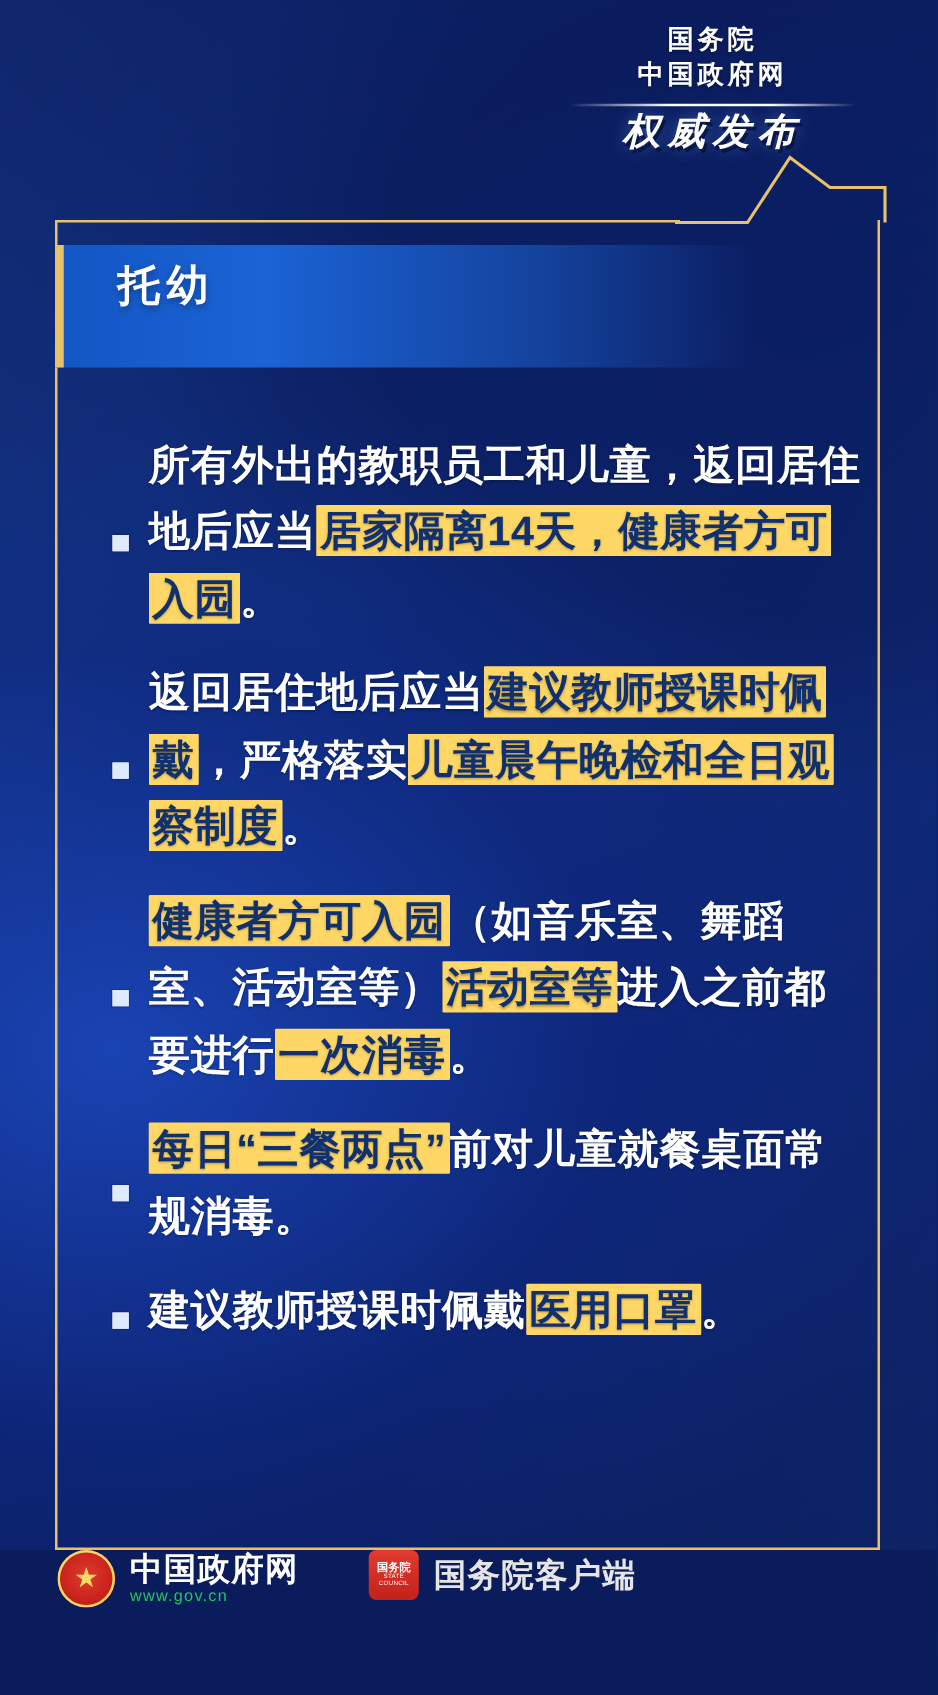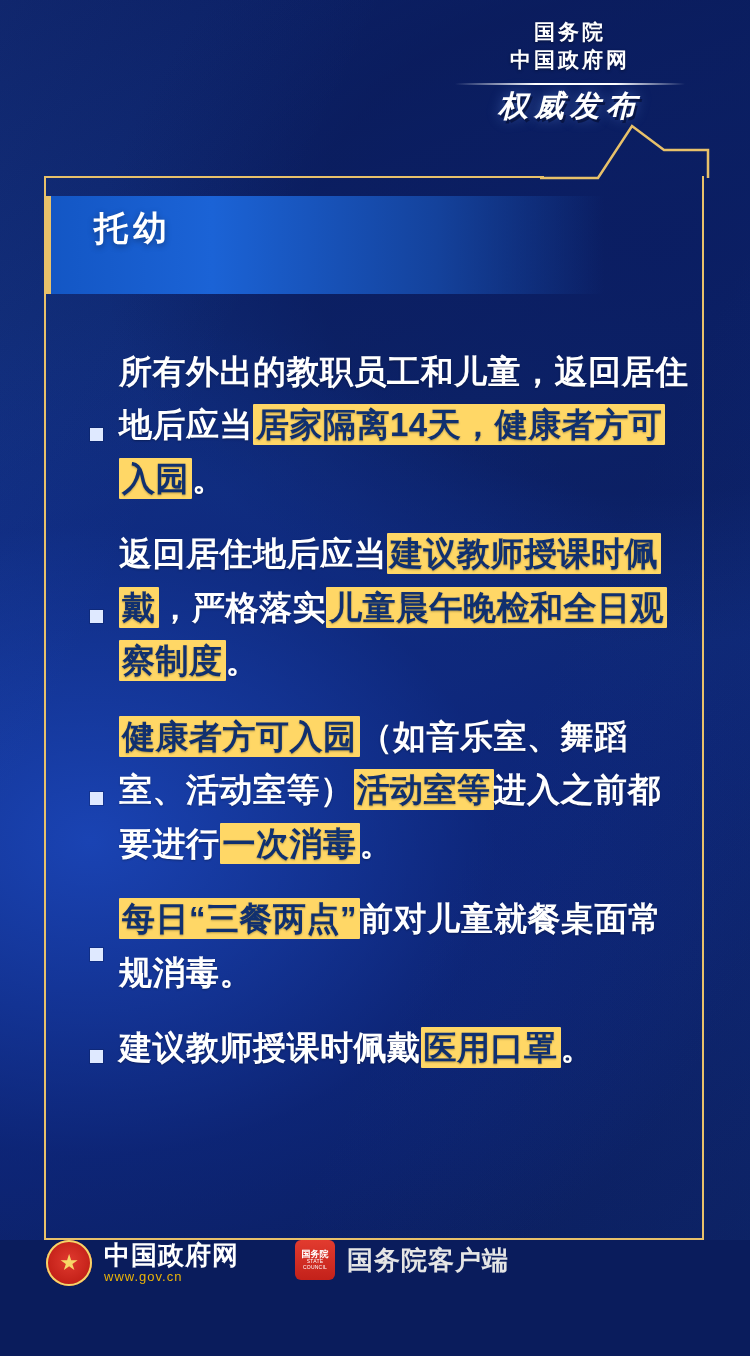--- a/index.html
+++ b/index.html
@@ -189,21 +189,21 @@
     position: absolute;
     left: 0; right: 0; top: 50%;
     transform: translateY(-52%);
     text-align: center;
     color: #f7d768;
     font-size: 22px;
     line-height: 1;
   }
   .gov-text { color: #ffffff; line-height: 1.15; }
   .gov-name { font-size: 26px; font-weight: bold; letter-spacing: 1px; }
-  .gov-url { font-size: 13px; color: #eab308; letter-spacing: 1px; }
+  .gov-url { font-size: 13px; color: #22c55e; letter-spacing: 1px; }
   .spacer { width: 56px; }
   .app-badge {
     width: 40px; height: 40px;
     border-radius: 6px;
     background: linear-gradient(180deg, #e23b2f 0%, #c3211a 100%);
     color: #ffffff;
     font-size: 9px;
     font-weight: bold;
     display: flex;
     flex-direction: column;

